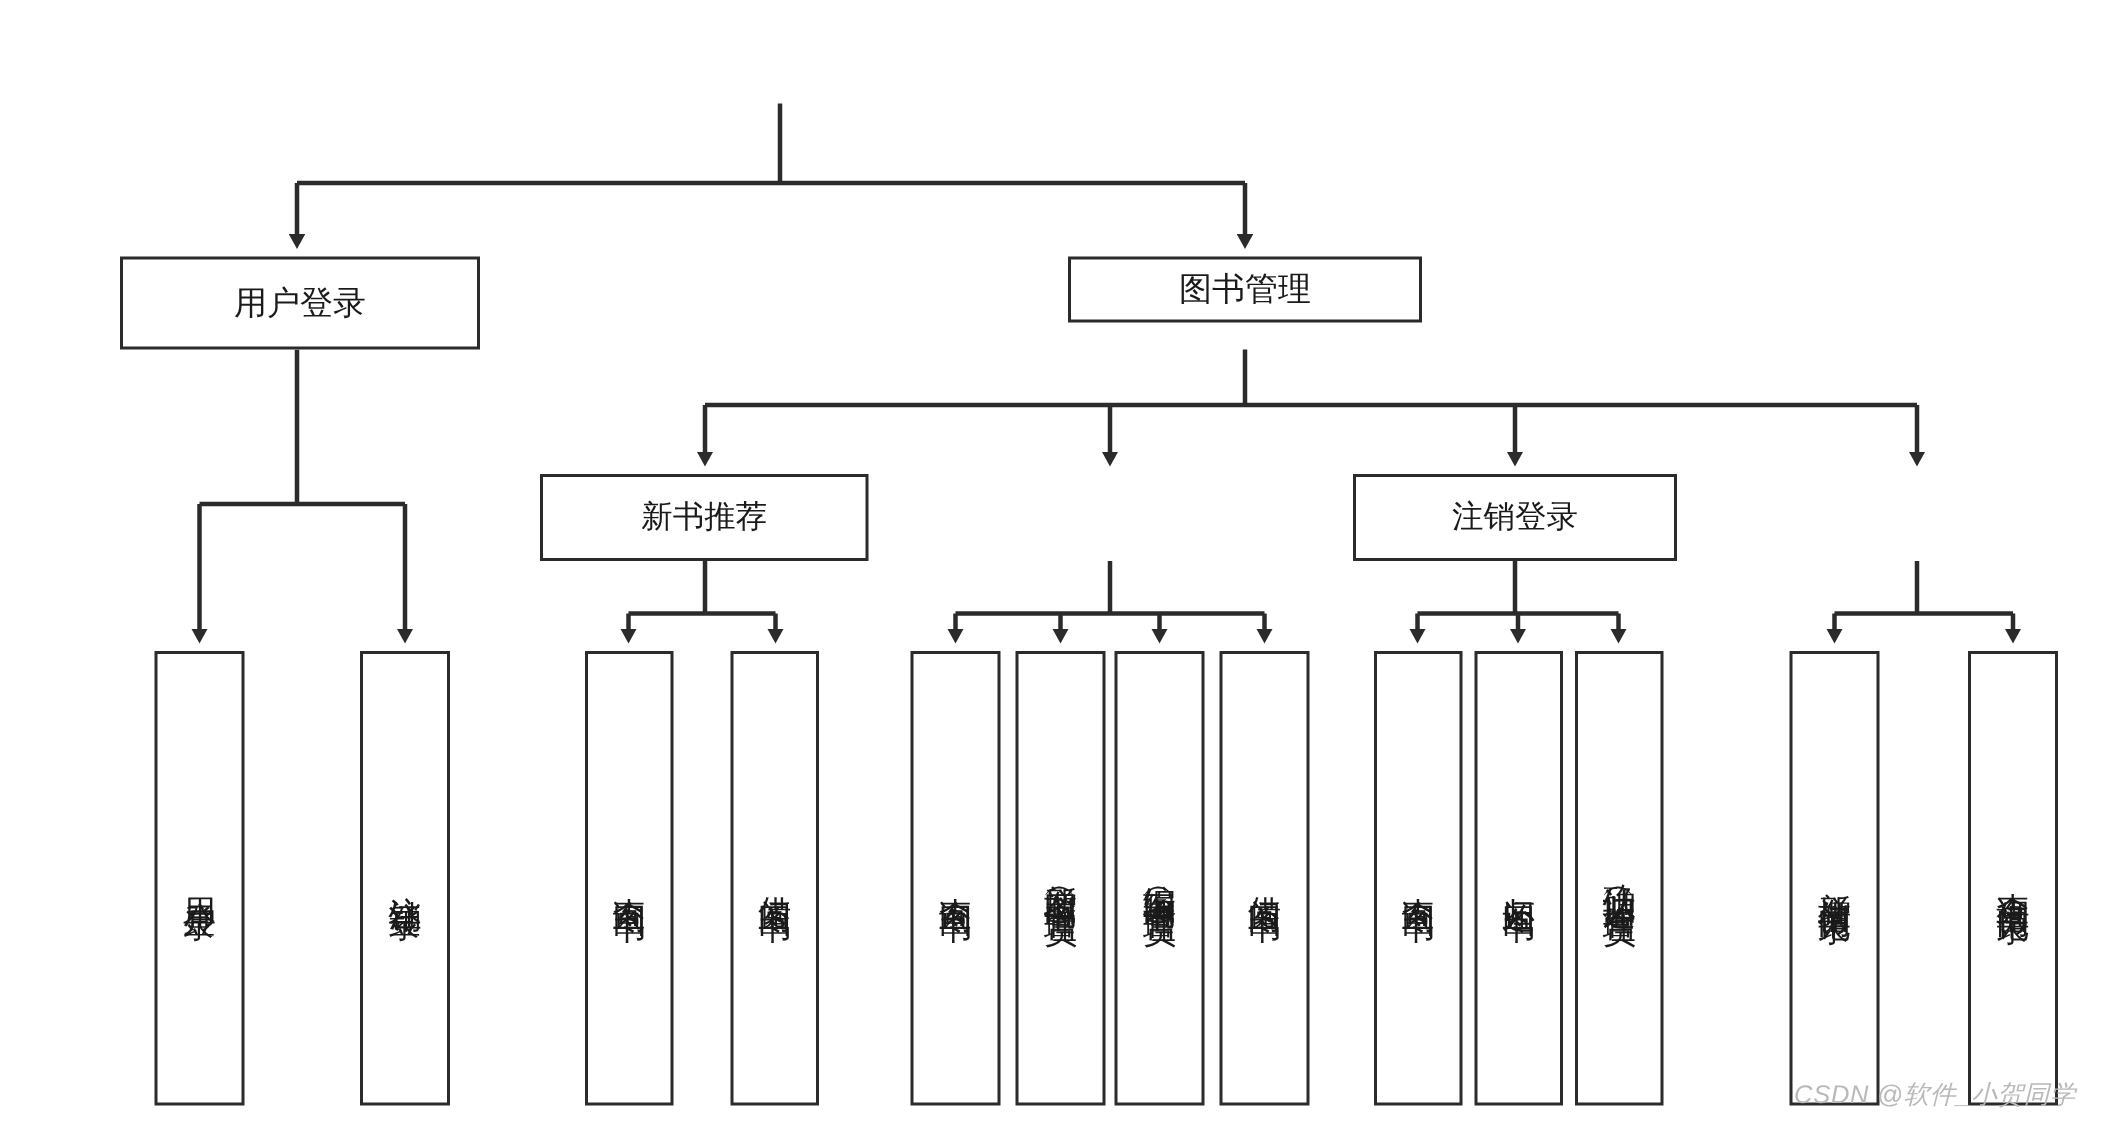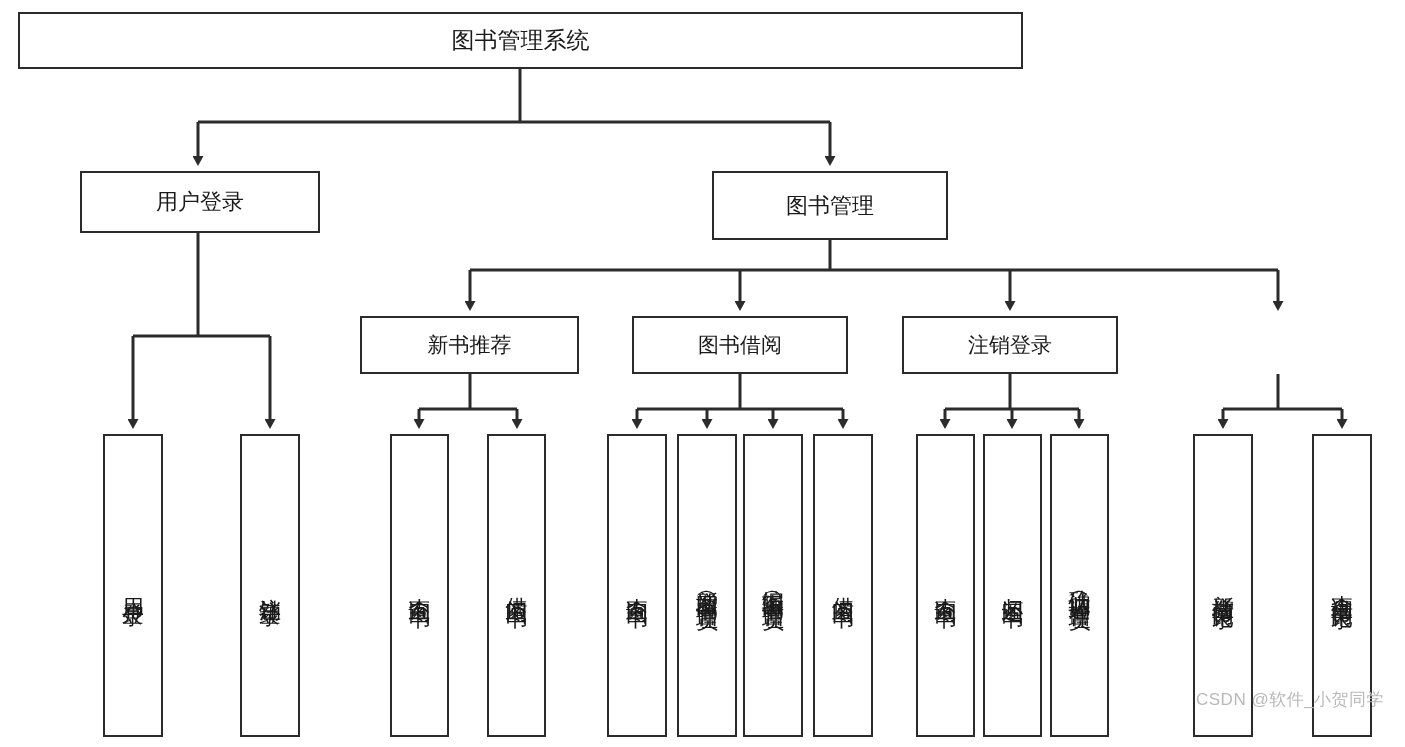--- a/index.html
+++ b/index.html
@@ -118,36 +118,30 @@
       <path d="M1012,409 L1012,420" marker-end="url(#arrow)"></path>
       <path d="M1079,409 L1079,420" marker-end="url(#arrow)"></path>
 
       <path d="M1278,374 L1278,409"></path>
       <path d="M1223,409 L1342,409"></path>
       <path d="M1223,409 L1223,420" marker-end="url(#arrow)"></path>
       <path d="M1342,409 L1342,420" marker-end="url(#arrow)"></path>
     </g>
   </svg>
 
-  <div class="node-box node-root" style="left: 18px; top: 12px; width: 1005px; height: 57px;">
-    <span class="node-label">图书管理系统</span>
-  </div>
 
   <div class="node-box node-l2" style="left: 80px; top: 171px; width: 240px; height: 62px;">
     <span class="node-label">用户登录</span>
   </div>
-  <div class="node-box node-l2" style="left: 712px; top: 171px; width: 236px; height: 69px;">
+  <div class="node-box node-l2" style="left: 712px; top: 171px; width: 236px; height: 44px;">
     <span class="node-label">图书管理</span>
   </div>
 
   <div class="node-box node-l3" style="left: 360px; top: 316px; width: 219px; height: 58px;">
     <span class="node-label">新书推荐</span>
-  </div>
-  <div class="node-box node-l3" style="left: 632px; top: 316px; width: 216px; height: 58px;">
-    <span class="node-label">图书借阅</span>
   </div>
   <div class="node-box node-l3" style="left: 902px; top: 316px; width: 216px; height: 58px;">
     <span class="node-label">注销登录</span>
   </div>
 
   <div class="node-box node-leaf" style="left: 103px; top: 434px; width: 60px; height: 303px;">
     <span class="node-label">用户登录</span>
   </div>
   <div class="node-box node-leaf" style="left: 240px; top: 434px; width: 60px; height: 303px;">
     <span class="node-label">注销登录</span>
@@ -179,15 +173,15 @@
   <div class="node-box node-leaf" style="left: 1050px; top: 434px; width: 59px; height: 303px;">
     <span class="node-label">确认归还（管理员）</span>
   </div>
   <div class="node-box node-leaf" style="left: 1193px; top: 434px; width: 60px; height: 303px;">
     <span class="node-label">新增借阅记录</span>
   </div>
   <div class="node-box node-leaf" style="left: 1312px; top: 434px; width: 60px; height: 303px;">
     <span class="node-label">查询借阅记录</span>
   </div>
 
-  <div class="watermark" style="left: 1196px; top: 688px;">CSDN @软件_小贺同学</div>
+  <div class="watermark" style="left: 1196px; top: 718px; font-style: italic;">CSDN @软件_小贺同学</div>
 
 </div>
 
 </body></html>

